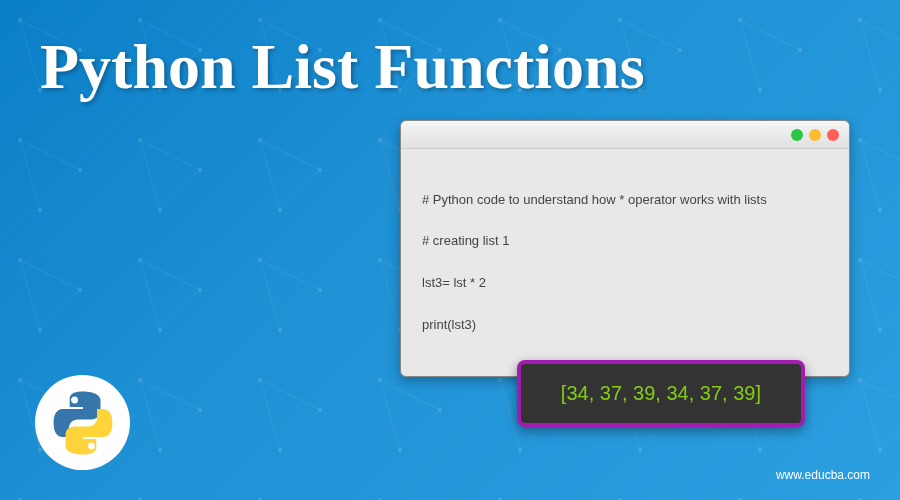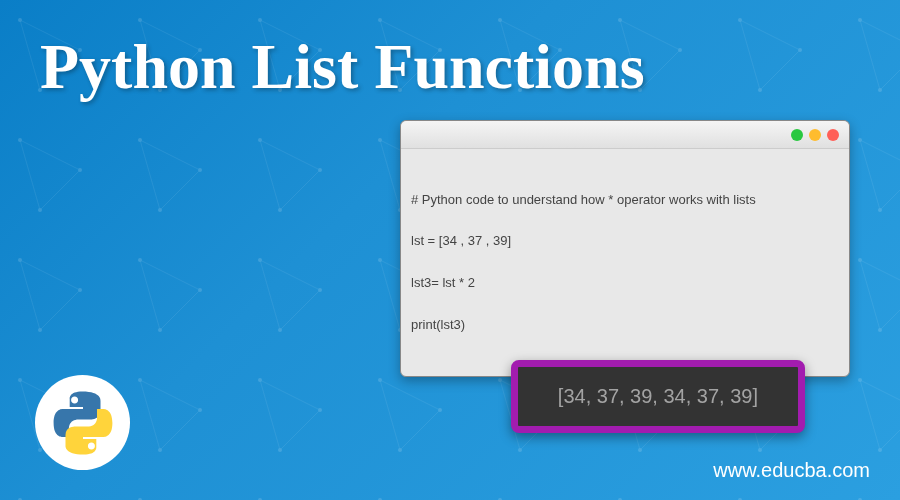--- a/index.html
+++ b/index.html
@@ -56,36 +56,36 @@
     }
     .window-btn {
       width: 12px;
       height: 12px;
       border-radius: 50%;
     }
     .btn-green { background: #28c840; }
     .btn-yellow { background: #febc2e; }
     .btn-red { background: #ff5f57; }
     .code-body {
-      padding: 20px 10px;
+      padding: 20px 21px;
       font-family: Arial, sans-serif;
       font-size: 13px;
       line-height: 1.6;
       color: #444;
       white-space: pre-line;
     }
     .output-box {
       position: absolute;
       top: 360px;
       right: 95px;
       background: #333333;
-      color: #a3a3a3;
+      color: #84cc16;
       padding: 18px 40px;
       border-radius: 8px;
-      border: 7px solid #a21caf;
+      border: 4px solid #a21caf;
       font-family: Arial, sans-serif;
       font-size: 20px;
       box-shadow: 0 4px 12px rgba(0,0,0,0.4);
     }
     .logo {
       position: absolute;
       bottom: 30px;
       left: 35px;
       width: 95px;
       height: 95px;
@@ -93,21 +93,21 @@
       border-radius: 50%;
       display: flex;
       align-items: center;
       justify-content: center;
     }
     .watermark {
       position: absolute;
       bottom: 18px;
       right: 30px;
       color: #ffffff;
-      font-size: 20px;
+      font-size: 12px;
       font-family: Arial, sans-serif;
     }
   </style>
 </head>
 <body>
 
 <svg class="bg-pattern">
   <defs>
     <pattern id="network" width="120" height="120" patternUnits="userSpaceOnUse">
       <circle cx="20" cy="20" r="2" fill="white"></circle>
@@ -124,21 +124,21 @@
 <h1 class="title">Python List Functions</h1>
 
 <div class="code-window">
   <div class="window-header">
     <div class="window-btn btn-green"></div>
     <div class="window-btn btn-yellow"></div>
     <div class="window-btn btn-red"></div>
   </div>
   <div class="code-body">
     <div># Python code to understand how * operator works with lists</div>
-    <div>lst = [34 , 37 , 39]</div>
+    <div># creating list 1</div>
     <div>lst3= lst * 2</div>
     <div>print(lst3)</div>
   </div>
 </div>
 
 <div class="output-box">[34, 37, 39, 34, 37, 39]</div>
 
 <div class="logo">
   <svg width="70" height="70" viewBox="0 0 100 100">
     <path d="M49 5 C30 5 31 15 31 15 L31 27 L50 27 L50 30 L22 30 C22 30 8 28 8 50 C8 72 22 70 22 70 L30 70 L30 58 C30 58 29 45 44 45 L62 45 C62 45 75 45 75 33 L75 18 C75 18 77 5 49 5 Z M38 12 C41 12 43 14 43 17 C43 20 41 22 38 22 C35 22 33 20 33 17 C33 14 35 12 38 12 Z" fill="#3776ab"></path>

